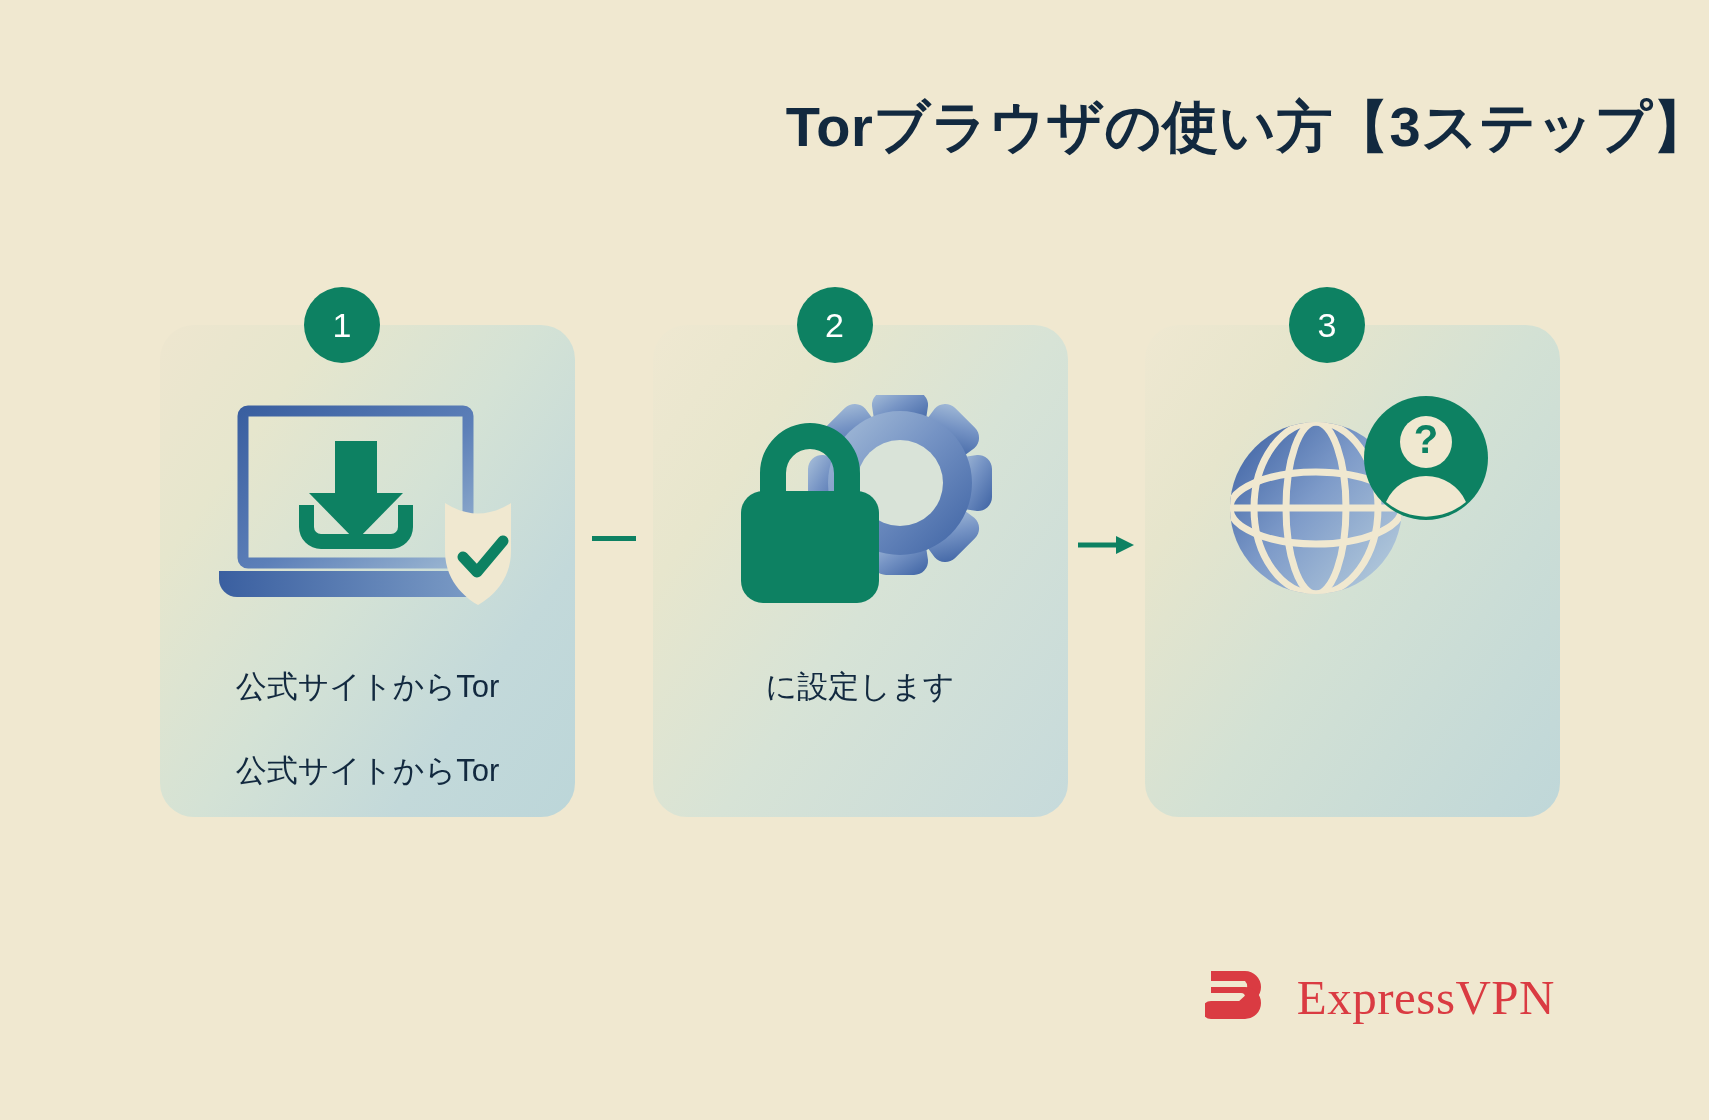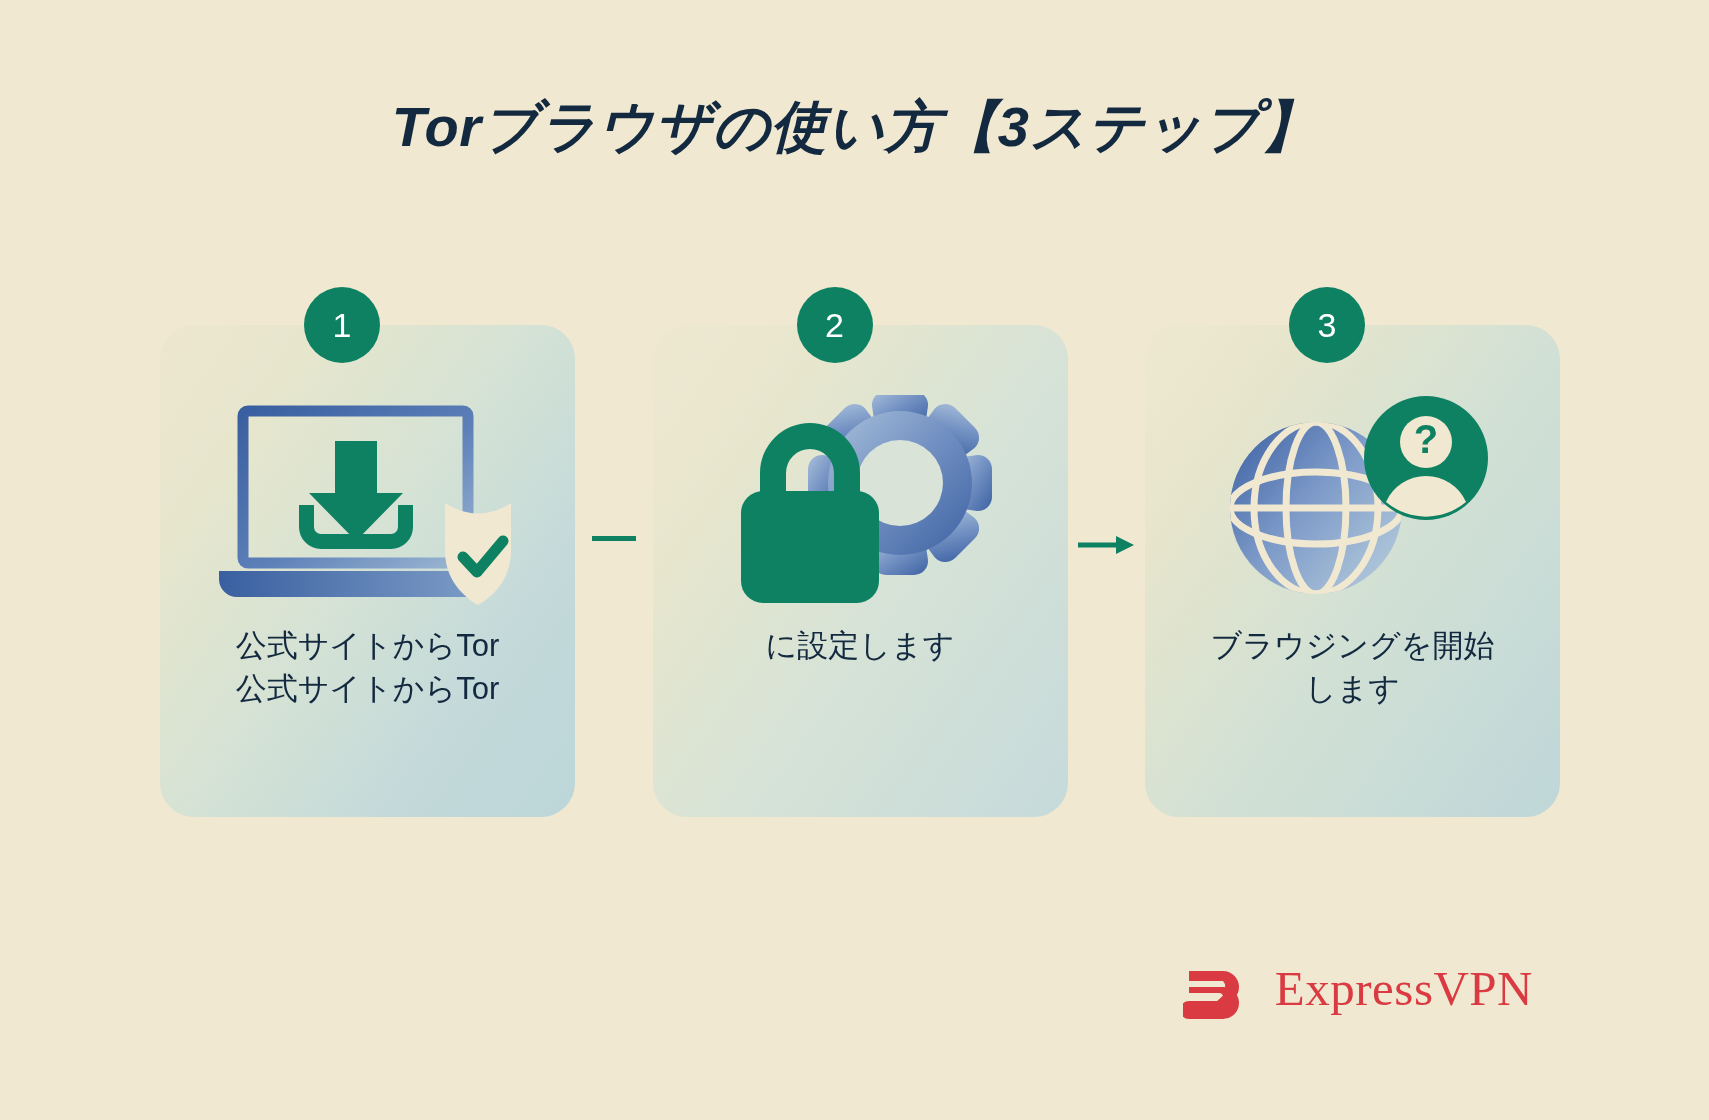--- a/index.html
+++ b/index.html
@@ -8,27 +8,26 @@
     background:#f0e8d0;
     font-family:"Liberation Sans","DejaVu Sans",sans-serif;
     overflow:hidden;
     position:relative;
   }
   .stage{position:absolute;inset:0;}
 
   
   .title{
     position:absolute;top:90px;left:0;width:100%;
-    text-align:center;
+    text-align:right;
     font-size:56px;
     font-weight:700;
     color:#12293f;
     letter-spacing:0.5px;
     white-space:nowrap;
-    font-style:italic;
   }
 
   
   .cards{
     position:absolute;
     top:325px;left:160px;
     width:1400px;height:525px;
     display:flex;
     align-items:flex-start;
   }
@@ -70,35 +69,35 @@
   .caption{
     position:absolute;
     left:22px;right:22px;
     top:300px;
     text-align:center;
     color:#12293f;
     font-size:31px;
     line-height:1.38;
     font-weight:400;
   }
-  .caption .ln{display:block;white-space:nowrap;}
+  .caption .ln{display:block;white-space:nowrap;margin-top:41px;}
 
   
   .conn{
     position:absolute;
     top:207px;
     left:50%;
     transform:translateX(-50%);
   }
 
   
   .logo{
     position:absolute;
-    right:176px;bottom:90px;
-    display:flex;align-items:flex-start;gap:30px;
+    right:154px;bottom:90px;
+    display:flex;align-items:center;gap:30px;
   }
   .logo-text{
     font-family:"Liberation Serif","DejaVu Serif",serif;
     font-size:49px;
     color:#da3b42;
     letter-spacing:0.5px;
     line-height:1;
   }
 </style>
 </head>
@@ -240,24 +239,20 @@
 
           <circle cx="218" cy="68" r="62" fill="#0d8162"></circle>
 
           <circle cx="218" cy="52" r="26" fill="#f0e8d0"></circle>
           <path d="M218 86 a44 44 0 0 1 40 26 a62 62 0 0 1 -80 0 a44 44 0 0 1 40 -26 z" fill="#f0e8d0"></path>
 
           <text x="218" y="63" text-anchor="middle" font-family="Liberation Sans, sans-serif" font-size="40" font-weight="700" fill="#0d8162">?</text>
         </svg>
       </div>
 
-      <div class="caption">
-        <span class="ln">ブラウジングを開始</span>
-        <span class="ln">します</span>
-      </div>
     </div>
 
   </div>
 
   <div class="logo">
     <span>
       <svg width="62" height="62" viewBox="0 0 62 62" aria-hidden="true">
         <path d="M6 7 h34 a16 16 0 0 1 0 32 h-8 l12 -11 h-4 a8 8 0 0 0 0 -11 h-34 z" fill="#da3b42"></path>
         <path d="M6 23 h34 a16 16 0 0 1 0 32 h-34 a9 9 0 0 1 0 -18 h30 a4 4 0 0 0 0 -8 h-30 z" fill="#da3b42"></path>
       </svg>

